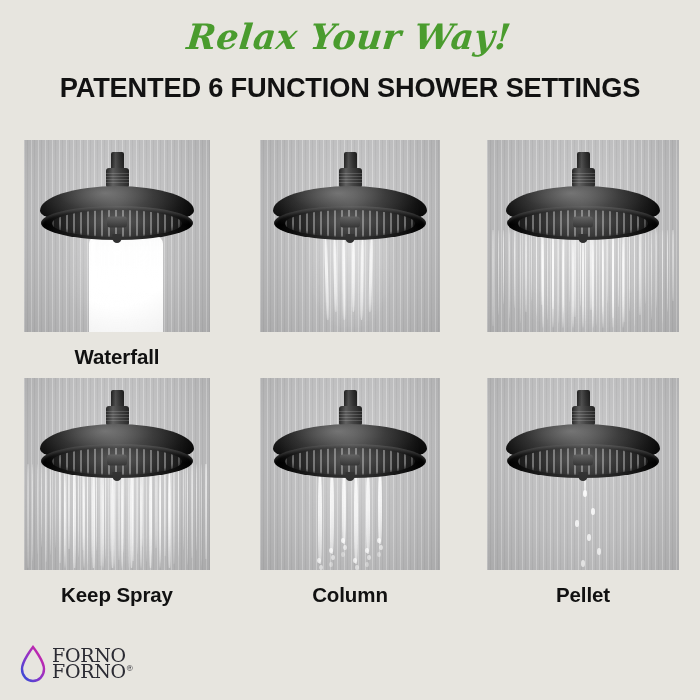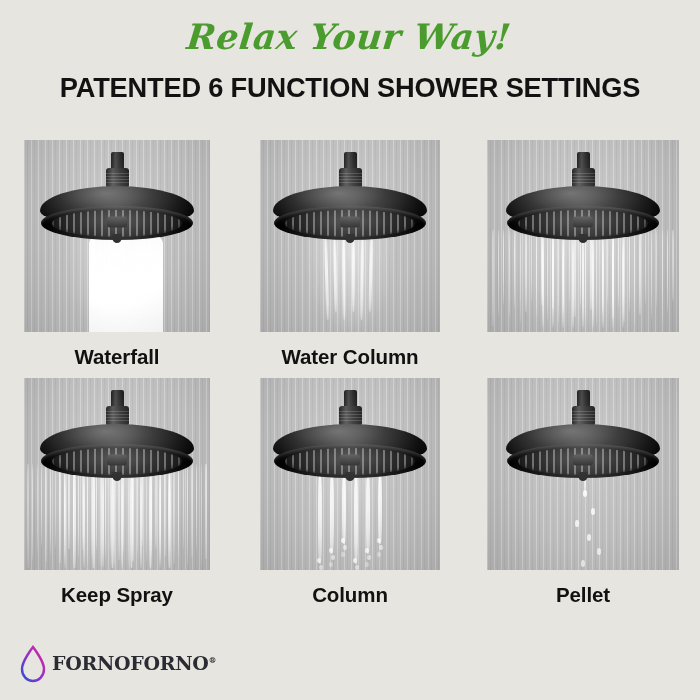--- a/index.html
+++ b/index.html
@@ -284,24 +284,24 @@
   .logo {
     position: absolute;
     left: 18px;
     bottom: 16px;
     display: flex;
     align-items: center;
     gap: 4px;
   }
   .logo-text {
     display: flex;
-    flex-direction: row;
+    flex-direction: column;
     line-height: 0.84;
     font-family: "DejaVu Serif", serif;
-    font-weight: bold;
+    font-weight: normal;
     color: #2b2b33;
     font-size: 19px;
     letter-spacing: -0.3px;
   }
   .logo-text .reg { font-size: 8px; vertical-align: super; }
 </style>
 </head>
 <body>
 
 <h1 class="script-title">Relax Your Way!</h1>
@@ -350,21 +350,20 @@
               <div class="disc-top"></div>
               <div class="disc-rim"></div>
               <div class="disc-face">
                 <div class="nozzles"></div>
                 <div class="hub"></div>
               </div>
               <div class="nub" style="top:48px"></div>
             </div>
           </div>
         </div>
-        <div class="label">Water Column</div>
       </div>
       <div class="cell">
         <div class="photo size-c">
           <div class="water" style="top: 0px; height: 192px;">
             <div class="mist" style="width: 184px; height: 96px; top: 92px; opacity: 0.55;"></div>
             <div class="jet" style="left: 5.2px; width: 1.6px; height: 96px; top: 90px; opacity: 0.5;"></div>
             <div class="jet" style="left: 10.9045px; width: 1.1px; height: 85px; top: 90px; opacity: 0.63;"></div>
             <div class="jet" style="left: 16.3591px; width: 1.1px; height: 74px; top: 90px; opacity: 0.76;"></div>
             <div class="jet" style="left: 21.5636px; width: 1.6px; height: 89px; top: 90px; opacity: 0.59;"></div>
             <div class="jet" style="left: 27.2682px; width: 1.1px; height: 78px; top: 90px; opacity: 0.72;"></div>

